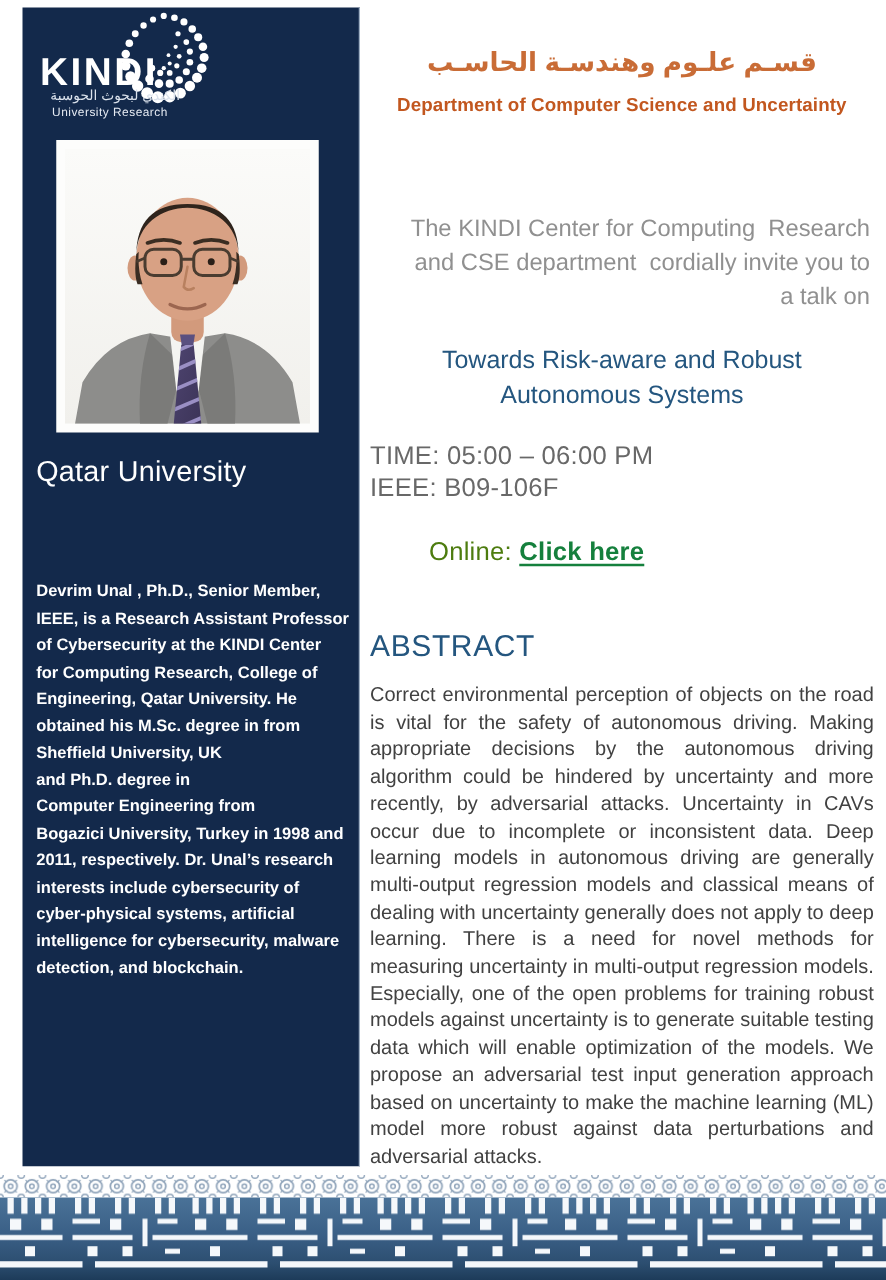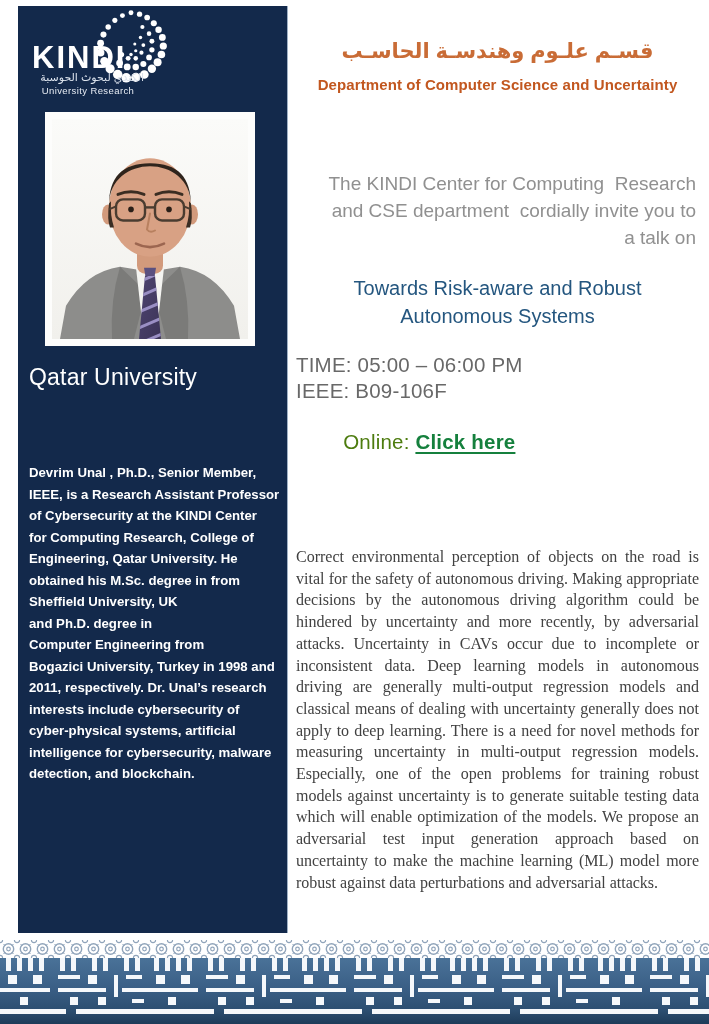--- a/index.html
+++ b/index.html
@@ -67,21 +67,21 @@
   .online-label{color:#4d7c0f;}
   .online-link{
     color:#15803d;text-decoration:underline;text-underline-offset:3px;cursor:pointer;font-weight:bold;
   }
   .abstract-heading{
     position:absolute;left:10px;top:504px;margin:0;
     color:#24567f;font-size:24px;font-weight:400;letter-spacing:.5px;
   }
   .abstract-body{
     position:absolute;left:10px;top:546px;width:403px;margin:0;
-    color:#414141;font-size:16px;line-height:21.7px;text-align:justify;font-family:Liberation Serif, serif;
+    color:#414141;font-size:16px;line-height:21.7px;text-align:justify;
   }
   
   .band-lattice{
     position:absolute;left:0;top:940px;width:709px;height:18px;background:#ffffff;
   }
   .band-kufic{
     position:absolute;left:0;top:958px;width:709px;height:66px;
     background:linear-gradient(180deg,#4a7298 0%,#3a5f86 45%,#2c4e70 80%,#1d3b59 100%);
   }
   .band-lattice svg,.band-kufic svg{display:block;width:709px;height:100%;}
@@ -238,20 +238,21 @@
 Autonomous Systems</h1>
 
     <div class="details">
       <div class="detail">TIME: 05:00 – 06:00 PM</div>
       <div class="detail">IEEE: B09-106F</div>
       <div class="detail">
         <span class="online-label">Online: </span><a class="online-link">Click here</a>
       </div>
     </div>
 
+    <h2 class="abstract-heading">ABSTRACT</h2>
     <p class="abstract-body">Correct environmental perception of objects on the road is vital for the safety of autonomous driving. Making appropriate decisions by the autonomous driving algorithm could be hindered by uncertainty and more recently, by adversarial attacks. Uncertainty in CAVs occur due to incomplete or inconsistent data. Deep learning models in autonomous driving are generally multi-output regression models and classical means of dealing with uncertainty generally does not apply to deep learning. There is a need for novel methods for measuring uncertainty in multi-output regression models. Especially, one of the open problems for training robust models against uncertainty is to generate suitable testing data which will enable optimization of the models. We propose an adversarial test input generation approach based on uncertainty to make the machine learning (ML) model more robust against data perturbations and adversarial attacks.</p>
   </main>
 
   <div class="band-lattice">
     <svg viewBox="0 0 709 18" preserveAspectRatio="none">
       <defs>
         <pattern id="lat" width="17" height="18" patternUnits="userSpaceOnUse">
           <circle cx="8.5" cy="9" r="5.2" fill="none" stroke="#90a4ba" stroke-width="1.4"></circle>
           <circle cx="8.5" cy="9" r="1.8" fill="none" stroke="#90a4ba" stroke-width="1.2"></circle>
           <circle cx="0" cy="0" r="2.6" fill="none" stroke="#90a4ba" stroke-width="1.1"></circle>

